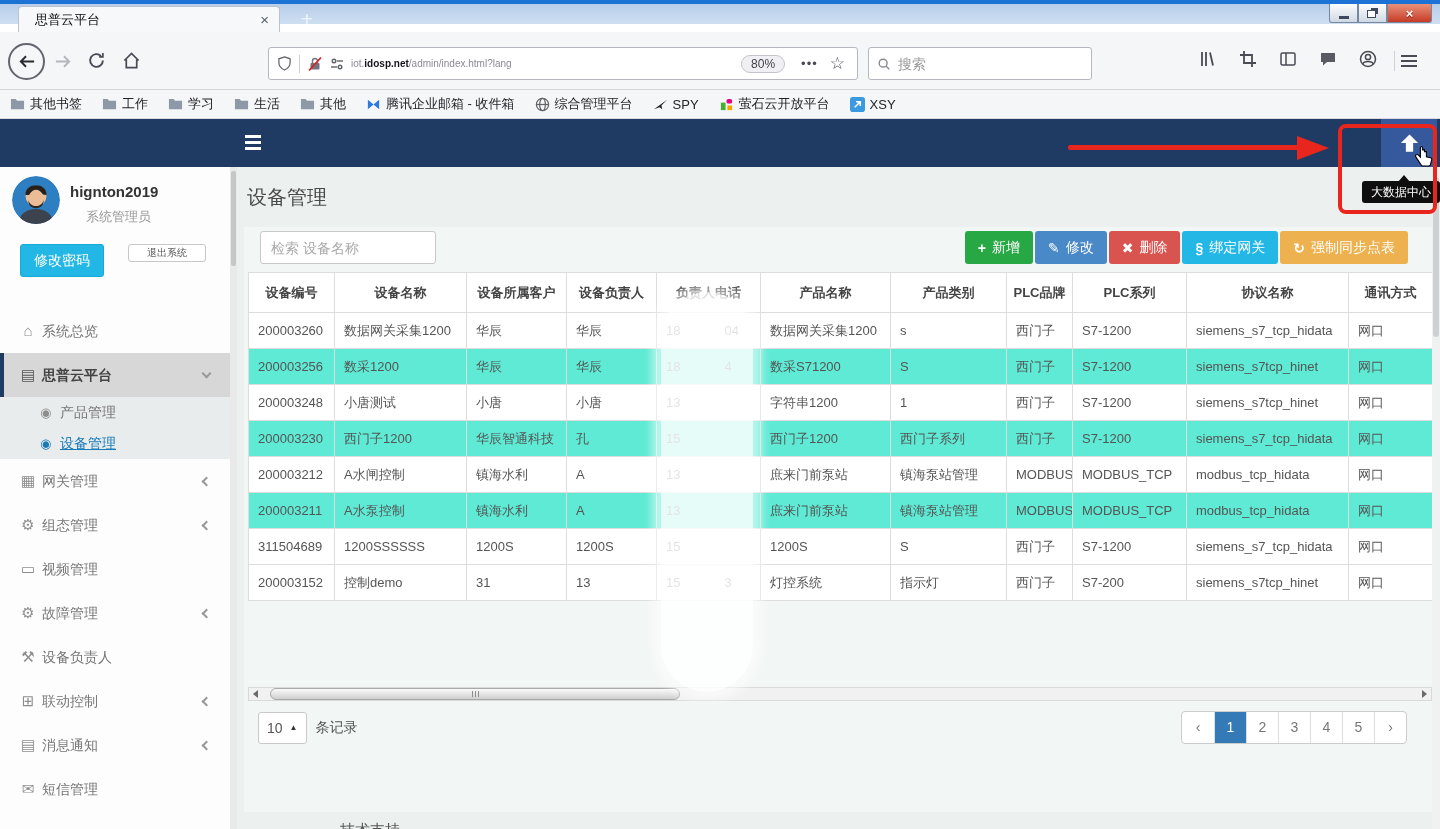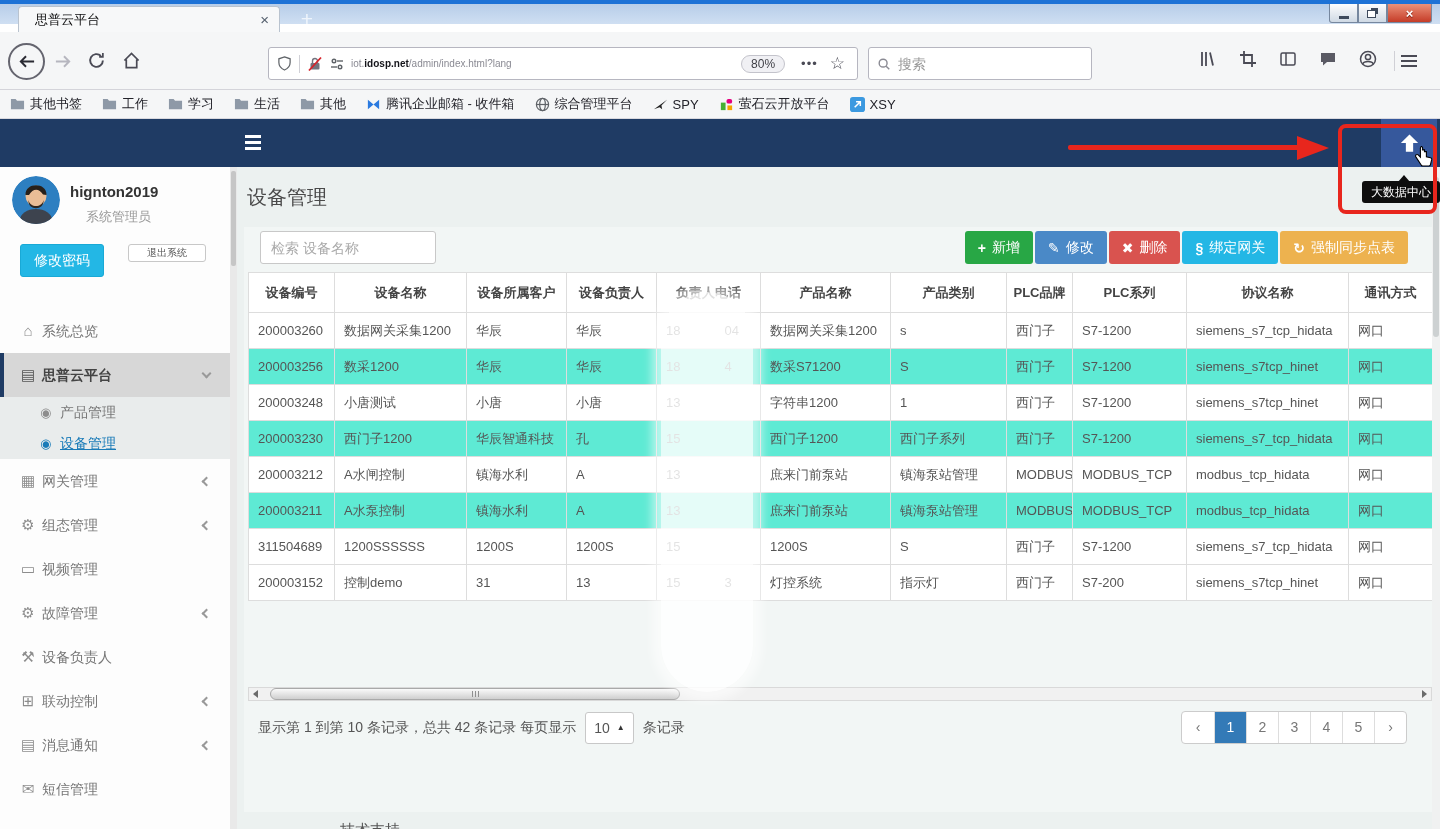--- a/index.html
+++ b/index.html
@@ -586,21 +586,20 @@
               <i></i>
               <i></i>
             </span>
         </span>
         <span class="hs-arrow r">
             <i></i>
           </span>
       </div>
 
       <div class="pag-info">
-        <span>显示第 1 到第 10 条记录，总共 42 条记录 每页显示</span>
         <span class="pagesize">
           <span>10</span>
           <span class="caret">▲</span>
         </span>
         <span>条记录</span>
       </div>
       <ul class="pager" id="pager">
           <li>‹</li>
           <li class="active">1</li>
           <li>2</li>

